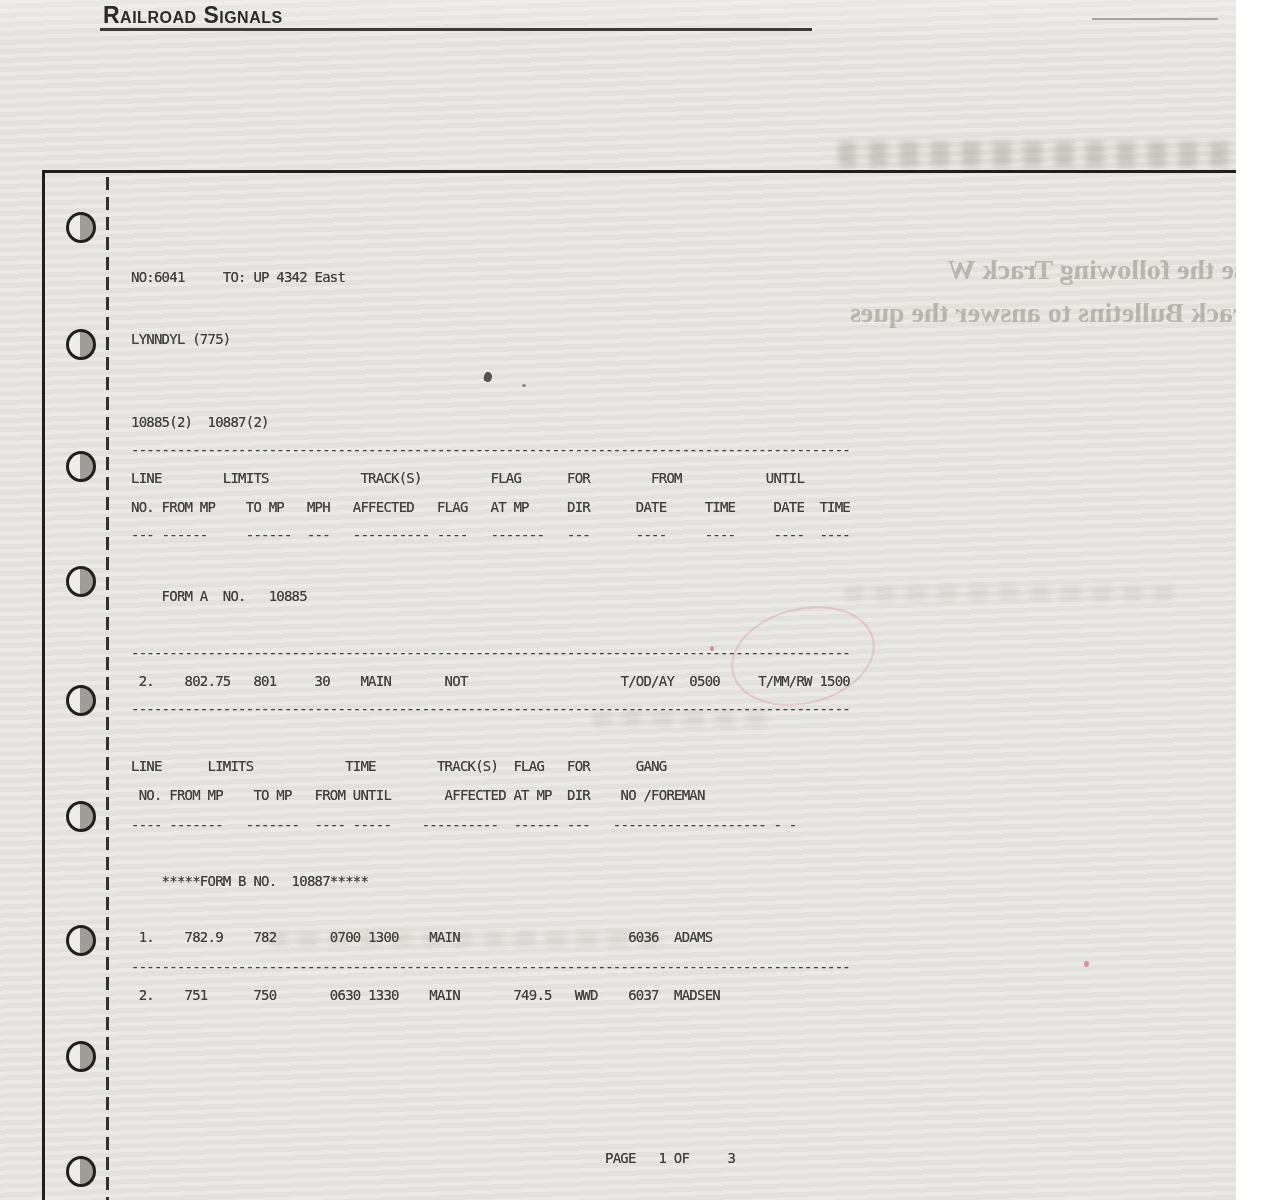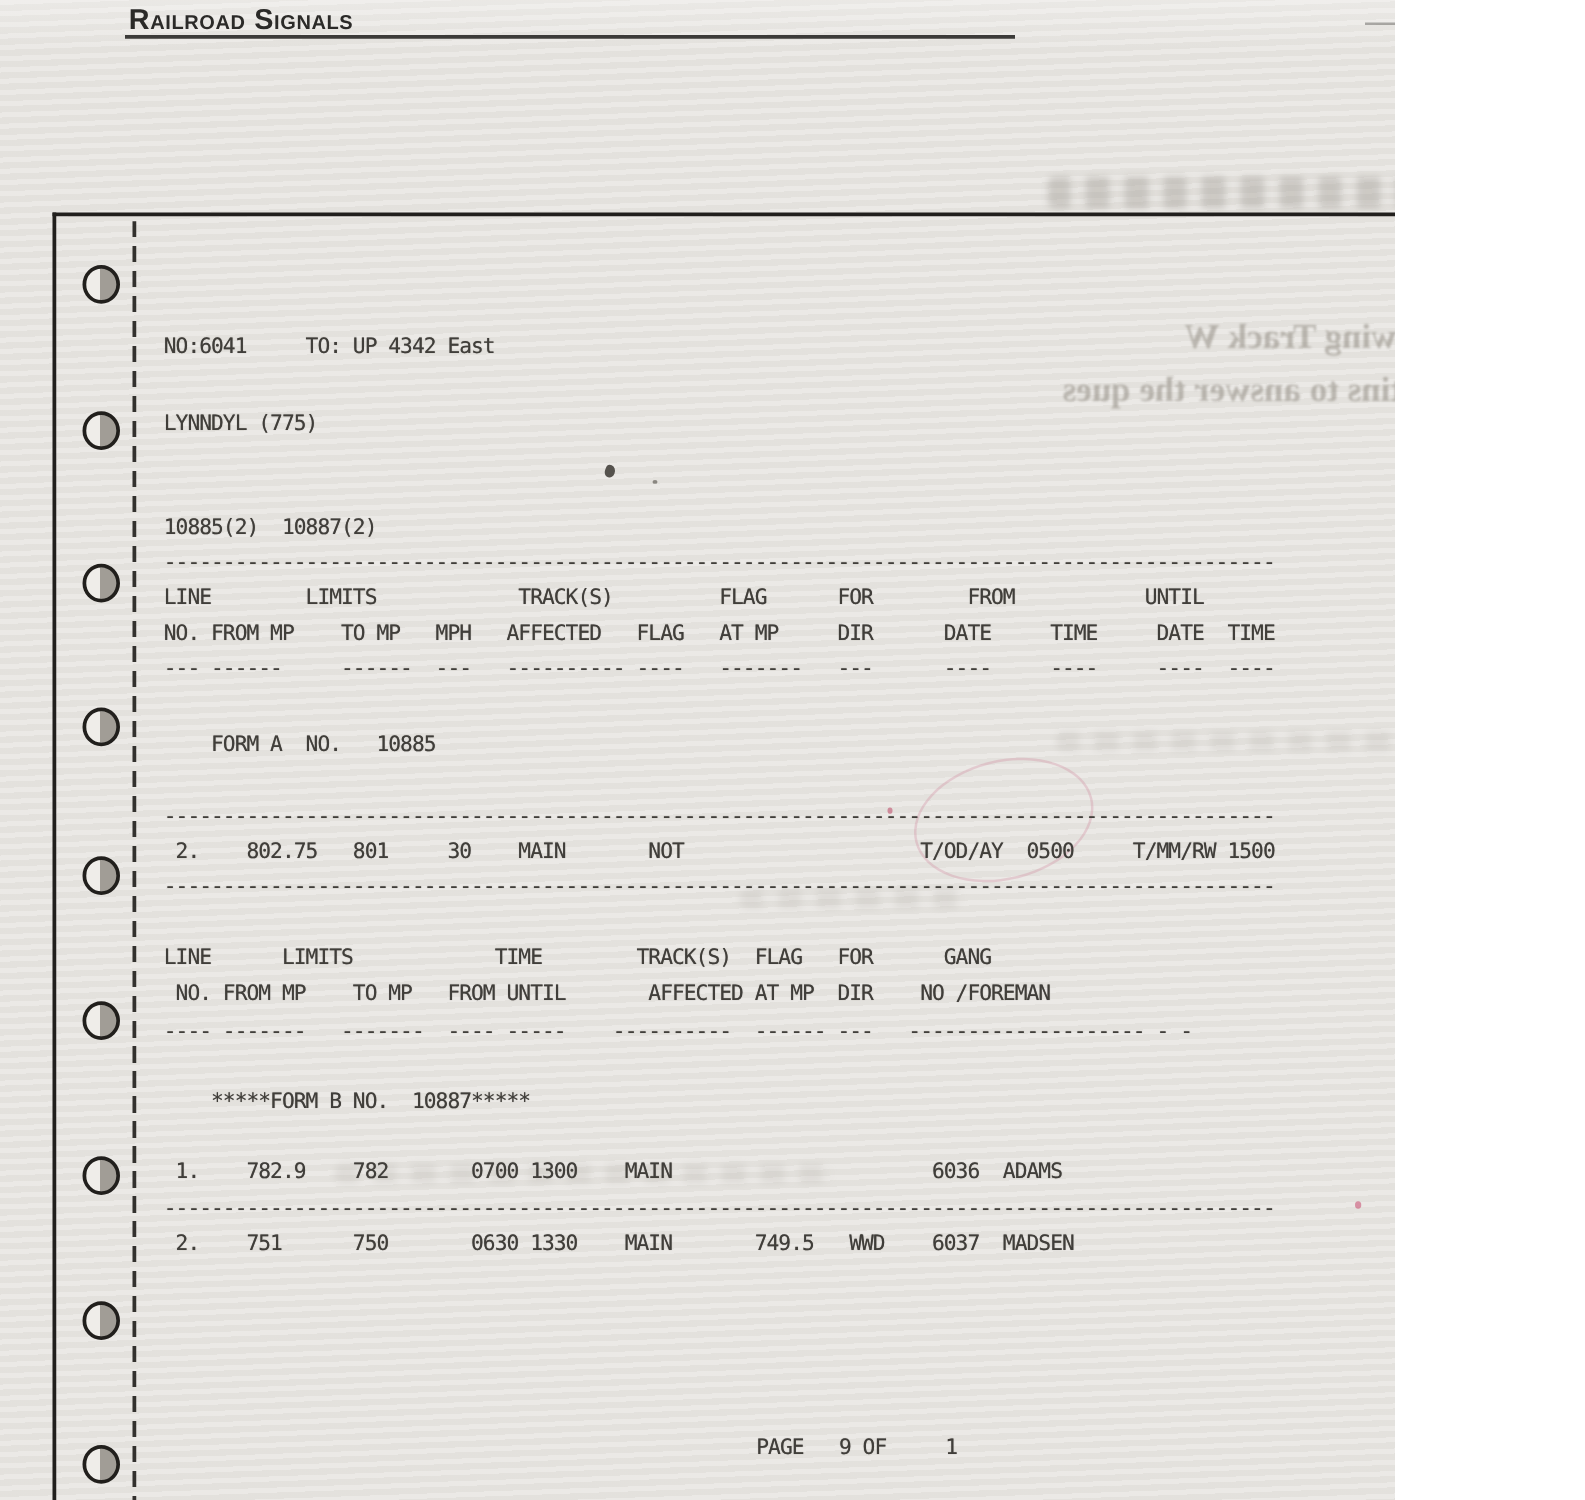--- a/index.html
+++ b/index.html
@@ -1,18 +1,18 @@
 <!DOCTYPE html>
 <html><head>
 <meta charset="utf-8">
 <style>
   html,body{margin:0;padding:0;}
   #paper{
     position:relative;
-    width:1116px;height:1200px;
+    width:1236px;height:1200px;
     background:
       linear-gradient(180deg, rgba(255,255,255,.25), rgba(0,0,0,0) 40px),
       repeating-linear-gradient(178deg, rgba(255,255,255,.10) 0 4px, rgba(120,115,108,.05) 4px 9px),
       #e9e7e3;
     overflow:hidden;
     font-family:"Liberation Sans", sans-serif;
   }
   .abs{position:absolute;}
   
   #hdr-title{
@@ -39,21 +39,21 @@
     position:absolute;left:66px;width:30px;height:31px;
     border-radius:50%;
     border:3px solid #211f1c;
     background:linear-gradient(90deg,#efede9 0 46%,#a19d96 46% 100%);
     box-sizing:border-box;
   }
   
   .tw{
     position:absolute;left:131px;
     font-family:"DejaVu Sans Mono", monospace;
-    font-size:17px;line-height:24px;
+    font-size:14px;line-height:24px;
     letter-spacing:-0.78px;
     color:#403e3a;
     white-space:pre;
     text-shadow:0 0 .6px rgba(70,66,60,.7);
   }
   #l-footer{left:605px;}
   
   .ghost{
     position:absolute;
     font:bold 28px/32px "Liberation Serif", serif;
@@ -139,15 +139,15 @@
   <div class="tw" style="top:697px">----------------------------------------------------------------------------------------------</div>
 
   <div class="tw" style="top:754px">LINE      LIMITS            TIME        TRACK(S)  FLAG   FOR      GANG</div>
   <div class="tw" style="top:783px"> NO. FROM MP    TO MP   FROM UNTIL       AFFECTED AT MP  DIR    NO /FOREMAN</div>
   <div class="tw" style="top:813px">---- -------   -------  ---- -----    ----------  ------ ---   -------------------- - -</div>
   <div class="tw" style="top:869px">    *****FORM B NO.  10887*****</div>
   <div class="tw" style="top:925px"> 1.    782.9    782       0700 1300    MAIN                      6036  ADAMS</div>
   <div class="tw" style="top:955px">----------------------------------------------------------------------------------------------</div>
   <div class="tw" style="top:983px"> 2.    751      750       0630 1330    MAIN       749.5   WWD    6037  MADSEN</div>
 
-  <div class="tw" id="l-footer" style="top:1146px">PAGE   9 OF     1</div>
+  <div class="tw" id="l-footer" style="top:1146px">PAGE   1 OF     3</div>
 
 </div>
 
 </body></html>

